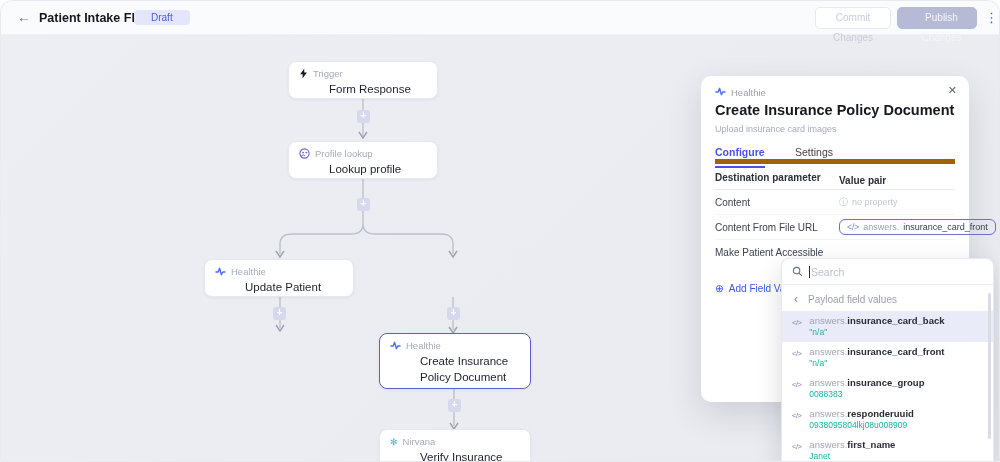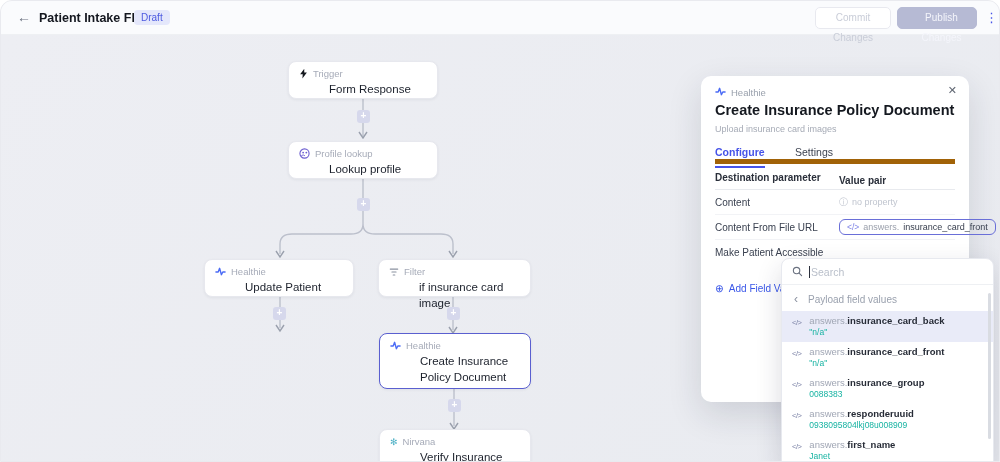--- a/index.html
+++ b/index.html
@@ -3,21 +3,21 @@
 <meta charset="utf-8">
 <style>
   * { margin:0; padding:0; box-sizing:border-box; }
   html,body { width:1000px; height:462px; background:#fff; font-family:"Liberation Sans", sans-serif; overflow:hidden; }
   #app { position:relative; width:1000px; height:462px; background:#ecedf2; border-radius:12px 12px 0 0; overflow:hidden; border:1px solid #e9eaef; }
 
   
   #topbar { position:absolute; left:0; top:0; width:100%; height:34px; background:#fafbfd; border-bottom:1px solid #eef0f3; z-index:5; }
   #back-arrow { position:absolute; left:16px; top:8px; font-size:14px; color:#6b7280; cursor:pointer; }
   #flow-title { position:absolute; left:38px; top:10px; font-size:12.5px; font-weight:bold; color:#14171f; }
-  #draft-badge { position:absolute; left:133px; top:9px; font-size:10px; color:#4d5ae0; background:#e4e7fb; padding:2px 7px; border-radius:4px; }
+  #draft-badge { position:absolute; left:133px; top:9px; font-size:10px; color:#4d5ae0; background:#e4e7fb; padding:2px 17px; border-radius:4px; }
   #commit-btn { position:absolute; left:814px; top:6px; width:76px; height:22px; background:#fff; border:1px solid #e8e9ef; border-radius:5px; font-size:10px; color:#c9cdd8; text-align:center; line-height:20px; }
   #publish-btn { position:absolute; left:896px; top:6px; width:80px; height:22px; background:#b6bad4; border:1px solid #b6bad4; border-radius:5px; font-size:10px; color:#f4f5fb; text-align:center; line-height:20px;padding-left:9px; }
   #kebab-btn { position:absolute; left:984px; top:7px; font-size:13px; color:#4653e8; line-height:20px; }
 
   
   #canvas { position:absolute; inset:34px 0 0 0; background:linear-gradient(135deg,#edeef3 0%,#e9ebf0 100%); }
   #edges { position:absolute; left:0; top:0; z-index:1; }
   .node { position:absolute; background:#fff; border:1px solid #e7e8ee; border-radius:8px; box-shadow:0 1px 3px rgba(25,28,48,.06); padding:5px 10px 0 10px; z-index:2; cursor:pointer; }
   .nhead { display:flex; align-items:center; gap:5px; font-size:9.5px; color:#a6abb8; height:13px; }
   .nhead svg { display:block; }
@@ -146,31 +146,20 @@
         <span>
             <svg width="11" height="11" viewBox="0 0 24 24">
               <polyline points="2 13 7 13 10 5 14 19 17 13 22 13" fill="none" stroke="#4b6bf5" stroke-width="3" stroke-linecap="round" stroke-linejoin="round"></polyline>
             </svg>
           </span>
         <span>Healthie</span>
       </div>
       <div class="ntitle">Update Patient</div>
     </div>
 
-    <div class="node" id="node-filter">
-      <div class="nhead">
-        <span>
-            <svg width="10" height="10" viewBox="0 0 24 24">
-              <path d="M3 5 h18 M7 12 h10 M10 19 h4" stroke="#8a91a0" stroke-width="2.6" stroke-linecap="round"></path>
-            </svg>
-          </span>
-        <span>Filter</span>
-      </div>
-      <div class="ntitle">if insurance card image</div>
-    </div>
 
     <div class="node" id="node-create">
       <div class="nhead">
         <span>
             <svg width="11" height="11" viewBox="0 0 24 24">
               <polyline points="2 13 7 13 10 5 14 19 17 13 22 13" fill="none" stroke="#4b6bf5" stroke-width="3" stroke-linecap="round" stroke-linejoin="round"></polyline>
             </svg>
           </span>
         <span>Healthie</span>
       </div>

